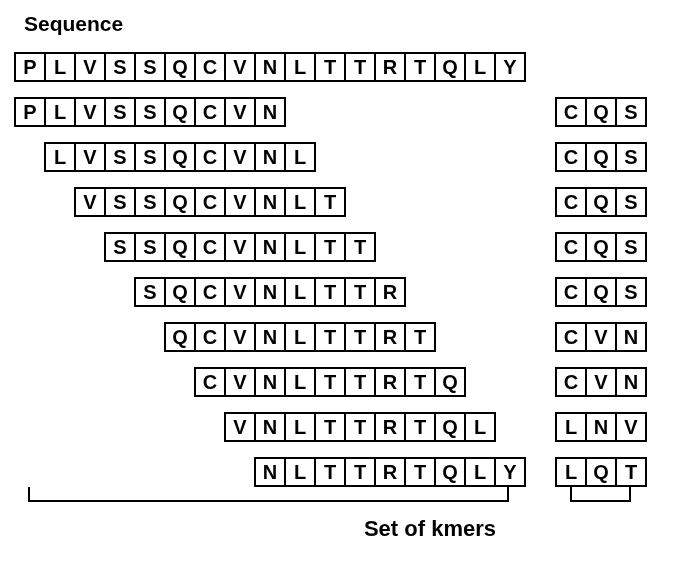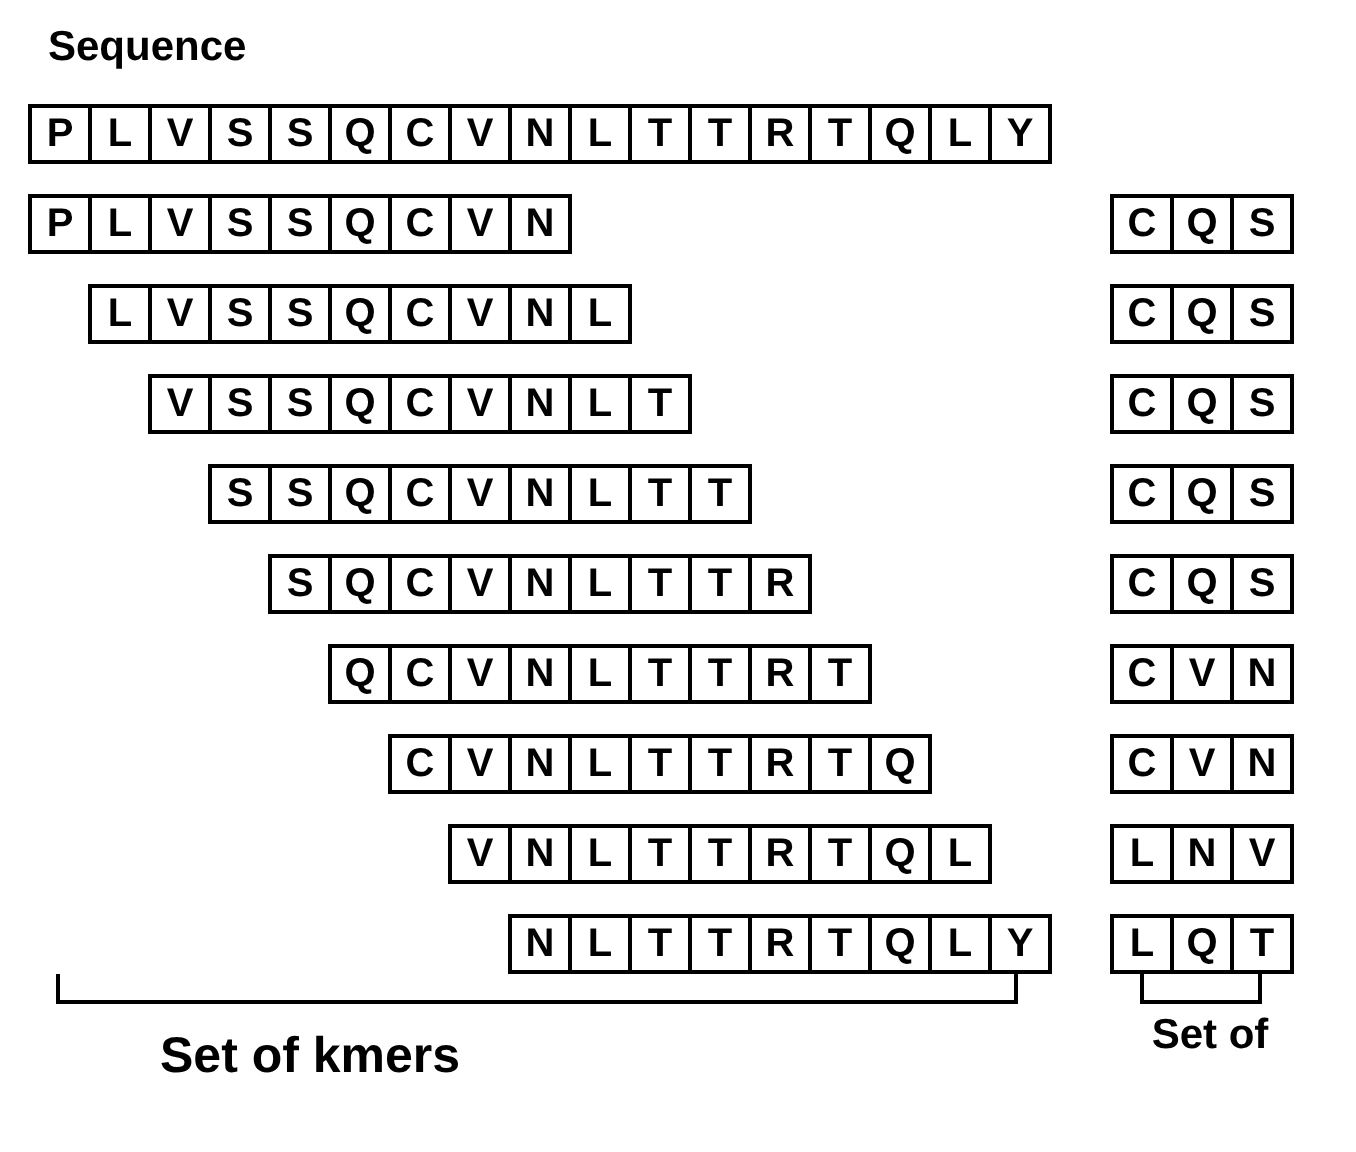--- a/index.html
+++ b/index.html
@@ -41,25 +41,25 @@
     position: absolute;
     box-sizing: border-box;
     border-left: 2px solid var(--line, #000000);
     border-right: 2px solid var(--line, #000000);
     border-bottom: 2px solid var(--line, #000000);
   }
   .bracket-kmers { left: 28px; top: 487px; width: 481px; height: 15px; }
   .bracket-minimizers { left: 570px; top: 487px; width: 61px; height: 15px; }
   .kmers-label {
     position: absolute;
-    left: 80px;
+    left: 96px;
     top: 517px;
     width: 400px;
-    text-align: left;
-    font-size: 25px;
+    text-align: right;
+    font-size: 22px;
     line-height: 23px;
   }
   .minimizers-label {
     position: absolute;
     left: 535px;
     top: 506px;
     width: 140px;
     text-align: center;
     font-size: 21px;
     line-height: 23px;
@@ -242,16 +242,15 @@
       </div>
     </div>
 
   <div class="bracket bracket-kmers"></div>
 
   <div class="bracket bracket-minimizers"></div>
 
   <div class="kmers-label">Set of kmers</div>
 
   <div class="minimizers-label">
-    <div>Set of</div>
   </div>
 
 </div>
 
 </body></html>

